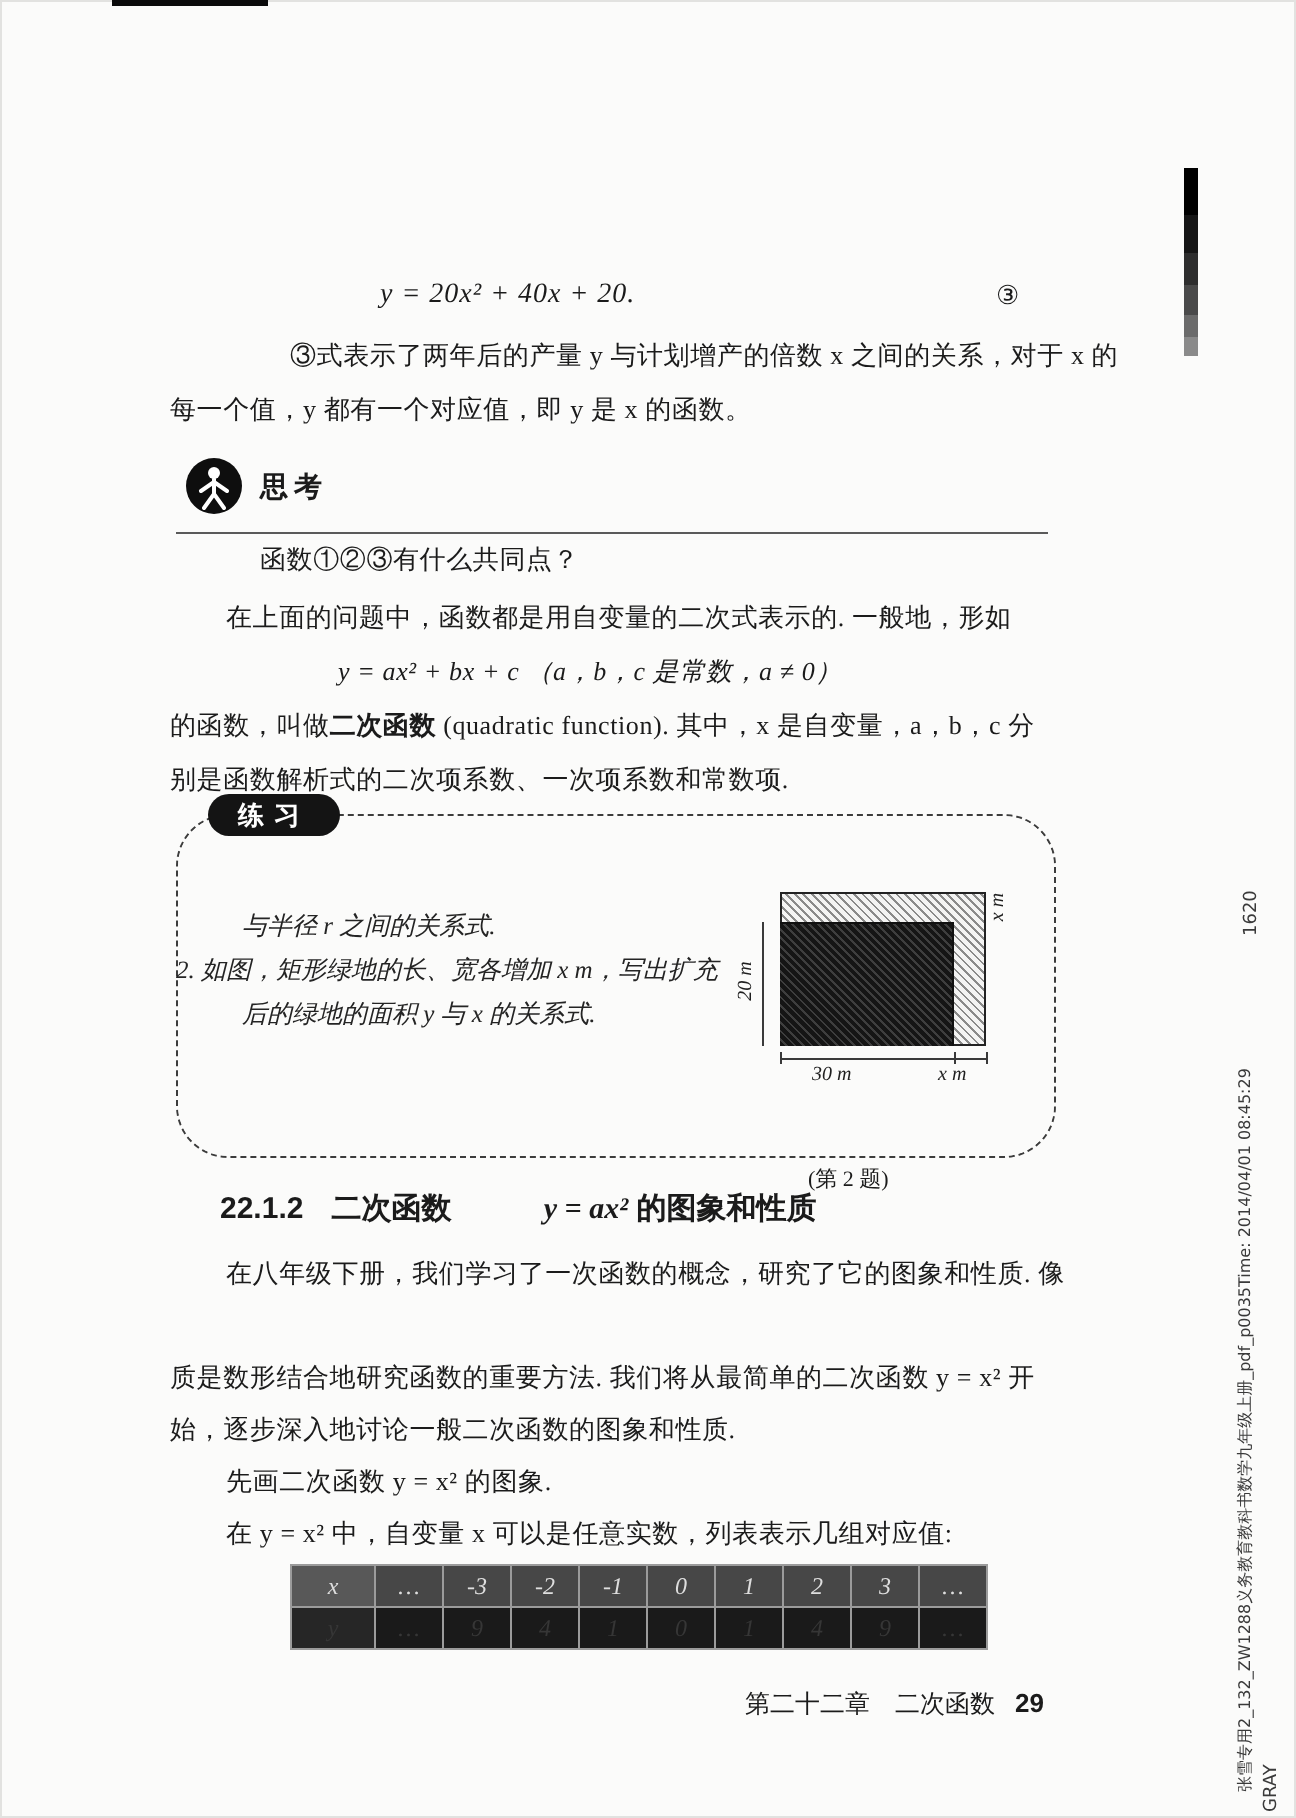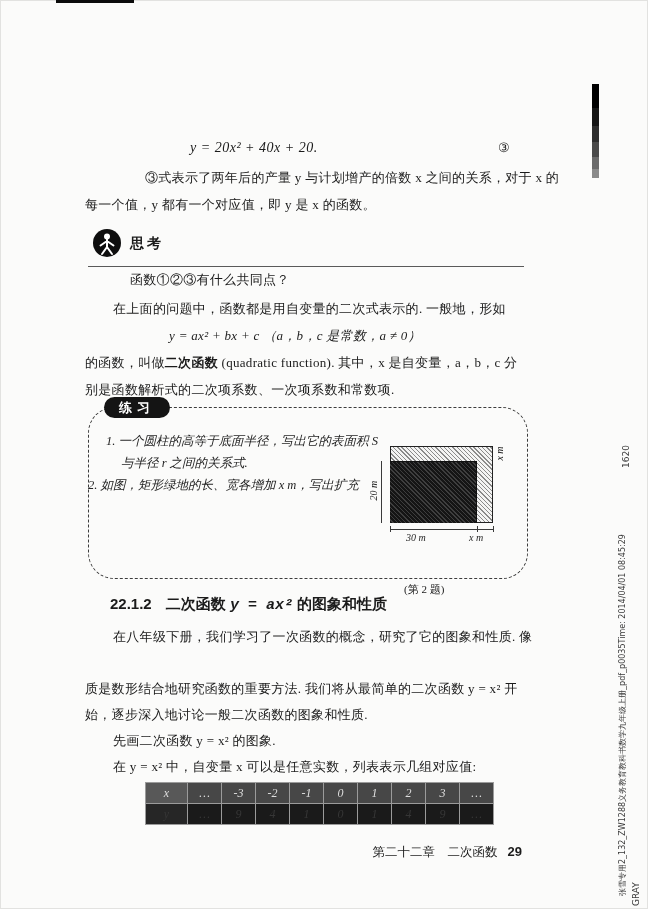--- a/index.html
+++ b/index.html
@@ -58,21 +58,21 @@
   .dim-bottom-line { position:absolute; left:390px; top:529px; width:103px; height:0; border-top:1px solid #3a3a3a; }
   .tick { position:absolute; width:0; height:6px; border-left:1px solid #3a3a3a; top:526px; }
   .tick1 { left:390px; } .tick2 { left:477px; } .tick3 { left:493px; }
   .dim-30 { left:406px; top:532px; }
   .dim-xr { left:469px; top:532px; }
   .dim-top-label { left:487px; top:448px; width:24px; text-align:center; transform:rotate(-90deg); }
   .fig-caption { left:404px; top:550px; font-size:11px;margin-top:32px; }
 
   .section-head { left:110px; top:595px; font-size:15px; font-weight:bold;
     font-family:"Liberation Sans","DejaVu Sans",sans-serif; }
-  .section-head .mathpart { font-family:Liberation Mono, monospace; font-style:italic; }
+  .section-head .mathpart { font-family:Liberation Serif, serif; font-style:italic;margin-left:42px; }
   .section-head .num { margin-right:14px;margin-top:45px; }
 
   .b0 { left:113px; top:628px; }
   .b1 { left:85px;  top:654px; }
   .b2 { left:85px;  top:680px; }
   .b3 { left:85px;  top:706px; }
   .b4 { left:113px; top:732px; }
   .b5 { left:113px; top:758px; }
 
   .val-table { position:absolute; left:145px; top:782px; border-collapse:collapse; table-layout:fixed; }
@@ -121,23 +121,23 @@
 
   <div class="abs textline def-l1">在上面的问题中，函数都是用自变量的二次式表示的. 一般地，形如</div>
   <div class="abs textline def-l2">y = ax² + bx + c （a，b，c 是常数，a ≠ 0）</div>
   <div class="abs textline def-l3">
     <span>的函数，叫做</span><span class="emph">二次函数</span><span> (quadratic function). 其中，x 是自变量，a，b，c 分</span>
   </div>
   <div class="abs textline def-l4">别是函数解析式的二次项系数、一次项系数和常数项.</div>
 
   <div class="practice-box"></div>
   <div class="practice-label">练习</div>
-  <div class="abs ex ex1a">1. 一个圆柱的高等于底面半径，写出它的表面积 S</div>
   <div class="abs ex ex1b">与半径 r 之间的关系式.</div>
   <div class="abs ex ex2a">2. 如图，矩形绿地的长、宽各增加 x m，写出扩充</div>
+  <div class="abs ex ex2b">后的绿地的面积 y 与 x 的关系式.</div>
 
   <div class="fig">
     <div class="fig-outer"></div>
     <div class="fig-inner"></div>
   </div>
   <div class="dim-left-line"></div>
   <div class="abs dimtext dim-left-label">20 m</div>
   <div class="dim-bottom-line"></div>
   <div class="tick tick1"></div>
   <div class="tick tick2"></div>

